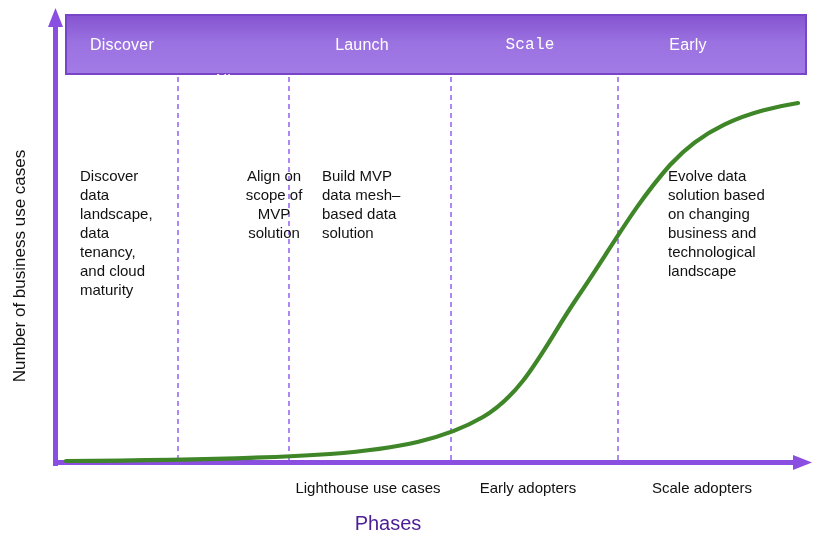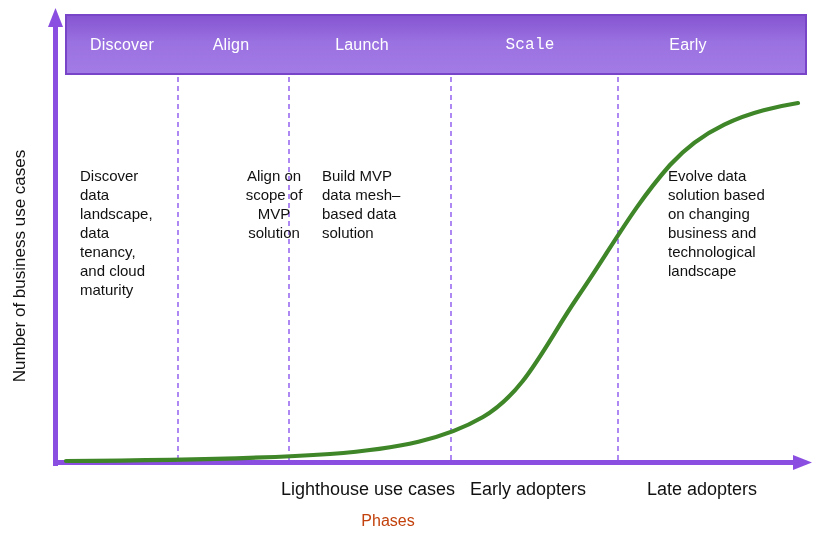--- a/index.html
+++ b/index.html
@@ -16,21 +16,21 @@
     background:linear-gradient(180deg,#8655d2 0%,#9a71e0 45%,#a37be6 100%);
     border:2px solid #7845c8;
     box-sizing:border-box;
   }
   .phase-label{
     position:absolute;top:50%;
     transform:translate(-50%,-50%);
     color:#ffffff;font-size:16px;letter-spacing:.2px;
     white-space:nowrap;
   }
-  .p0{left:55px;} .p1{left:164px;} .p2{left:295px;text-align:right;} .p3{left:463px;font-family:Liberation Mono, monospace;} .p4{left:621px;}
+  .p0{left:55px;} .p1{left:164px;margin-top:36px;} .p2{left:295px;text-align:right;} .p3{left:463px;font-family:Liberation Mono, monospace;} .p4{left:621px;}
 
   
   .plot-svg{position:absolute;left:0;top:0;width:819px;height:543px;}
 
   
   .y-axis-label{
     position:absolute;left:20px;top:266px;
     transform:translate(-50%,-50%) rotate(-90deg);
     font-size:17px;color:#111111;white-space:nowrap;
   }
@@ -40,29 +40,29 @@
     position:absolute;top:166px;width:150px;
     font-size:15px;line-height:19px;color:#111111;
     white-space:pre-line;
   }
   .d0{left:80px;} .d1{left:199px;text-align:center;} .d2{left:322px;} .d3{left:476px;} .d4{left:668px;}
 
   
   .segment-label{
     position:absolute;top:479px;
     transform:translateX(-50%);
-    font-size:18px;color:#111111;white-space:nowrap;
+    font-size:15px;color:#111111;white-space:nowrap;
   }
   .s0{left:368px;} .s1{left:528px;} .s2{left:702px;}
 
   
   .x-axis-title{
     position:absolute;left:388px;top:512px;
     transform:translateX(-50%);
-    font-size:16px;color:#c2410c;white-space:nowrap;
+    font-size:20px;color:#4c1d95;white-space:nowrap;
   }
 </style>
 </head>
 <body>
 
 <div class="canvas">
 
   <svg class="plot-svg" viewBox="0 0 819 543" xmlns="http://www.w3.org/2000/svg">
 
     <line x1="178" y1="77" x2="178" y2="461" stroke="#9a6cf0" stroke-width="1.6" stroke-dasharray="5 4"></line>
@@ -111,17 +111,17 @@
 solution</div>
   <div class="phase-desc d4">Evolve data
 solution based
 on changing
 business and
 technological
 landscape</div>
 
   <div class="segment-label s0">Lighthouse use cases</div>
   <div class="segment-label s1">Early adopters</div>
-  <div class="segment-label s2">Late adopters</div>
+  <div class="segment-label s2">Scale adopters</div>
 
   <div class="x-axis-title">Phases</div>
 
 </div>
 
 </body></html>

